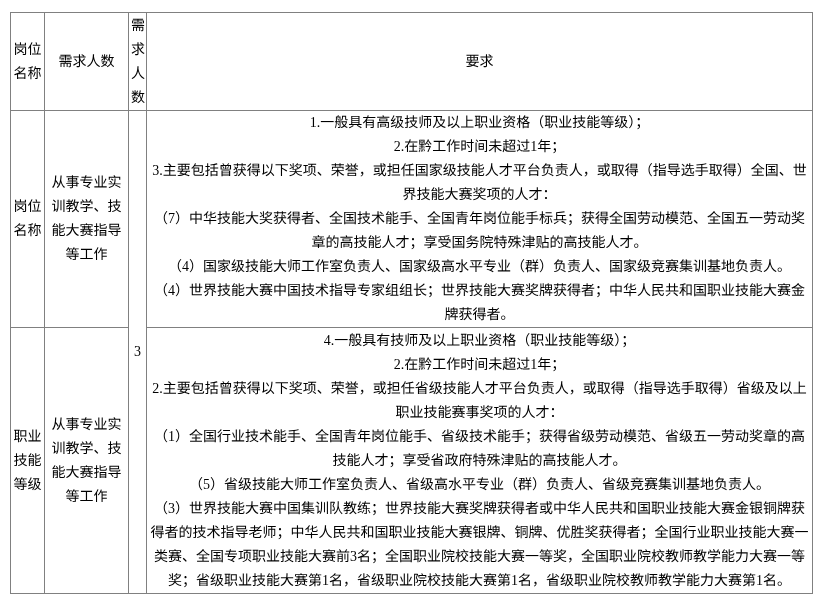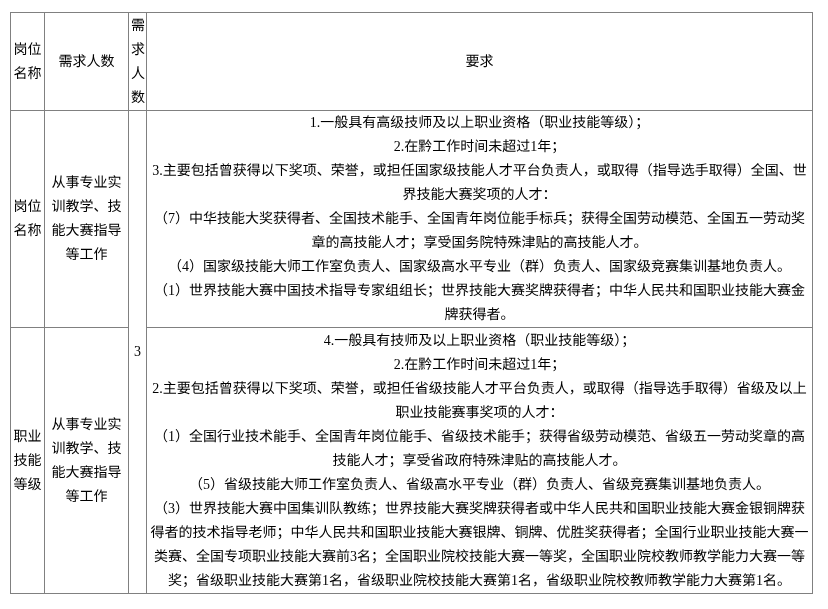--- a/index.html
+++ b/index.html
@@ -81,21 +81,21 @@
       <tr class="row-master">
         <td class="cell-name">岗位名称</td>
         <td class="cell-desc">从事专业实训教学、技能大赛指导等工作</td>
         <td class="cell-count" rowspan="2">3</td>
         <td class="cell-req">
             <p class="req-line">1.一般具有高级技师及以上职业资格（职业技能等级）；</p>
             <p class="req-line">2.在黔工作时间未超过1年；</p>
             <p class="req-line">3.主要包括曾获得以下奖项、荣誉，或担任国家级技能人才平台负责人，或取得（指导选手取得）全国、世界技能大赛奖项的人才：</p>
             <p class="req-line">（7）中华技能大奖获得者、全国技术能手、全国青年岗位能手标兵；获得全国劳动模范、全国五一劳动奖章的高技能人才；享受国务院特殊津贴的高技能人才。</p>
             <p class="req-line">（4）国家级技能大师工作室负责人、国家级高水平专业（群）负责人、国家级竞赛集训基地负责人。</p>
-            <p class="req-line">（1）世界技能大赛中国技术指导专家组组长；世界技能大赛奖牌获得者；中华人民共和国职业技能大赛金牌获得者。</p>
+            <p class="req-line">（4）世界技能大赛中国技术指导专家组组长；世界技能大赛奖牌获得者；中华人民共和国职业技能大赛金牌获得者。</p>
           </td>
       </tr>
       <tr class="row-excellent">
         <td class="cell-name">职业技能等级</td>
         <td class="cell-desc">从事专业实训教学、技能大赛指导等工作</td>
         <td class="cell-req">
             <p class="req-line">4.一般具有技师及以上职业资格（职业技能等级）；</p>
             <p class="req-line">2.在黔工作时间未超过1年；</p>
             <p class="req-line">2.主要包括曾获得以下奖项、荣誉，或担任省级技能人才平台负责人，或取得（指导选手取得）省级及以上职业技能赛事奖项的人才：</p>
             <p class="req-line">（1）全国行业技术能手、全国青年岗位能手、省级技术能手；获得省级劳动模范、省级五一劳动奖章的高技能人才；享受省政府特殊津贴的高技能人才。</p>

